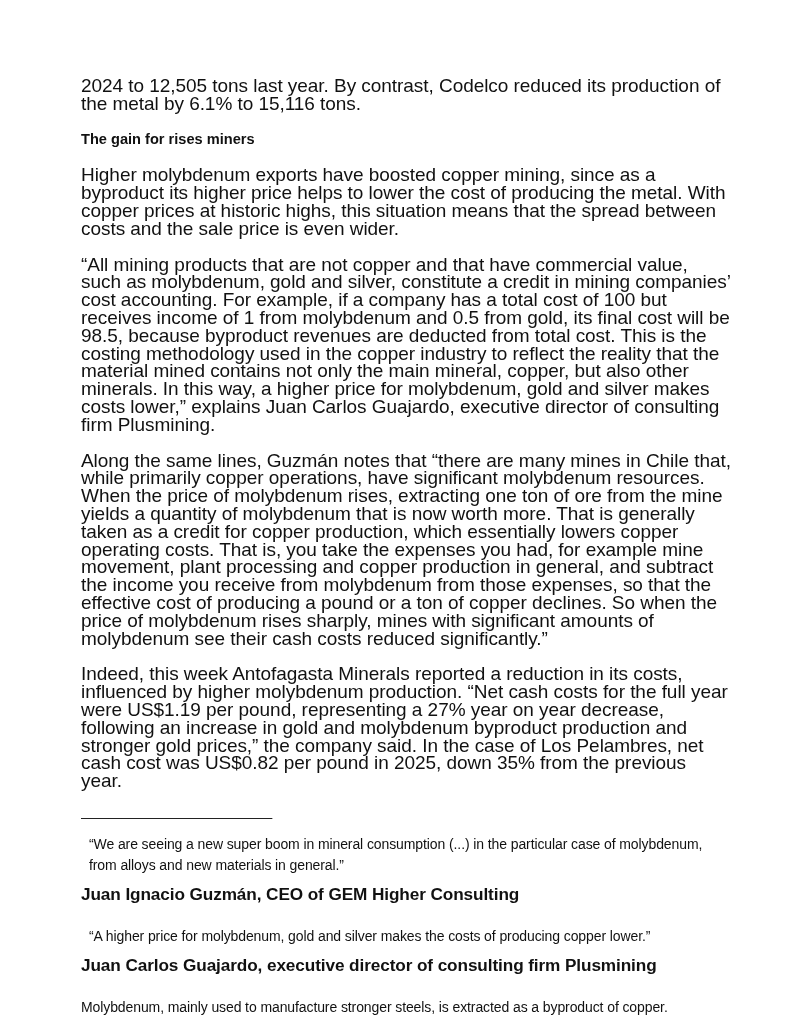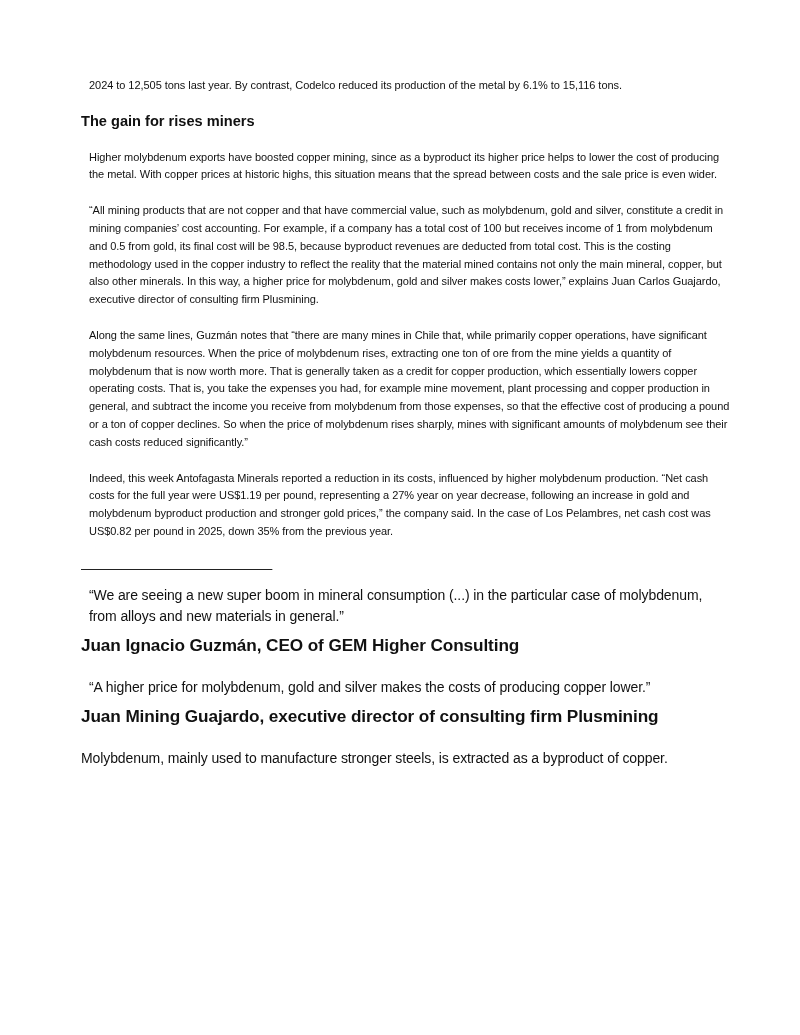--- a/index.html
+++ b/index.html
@@ -15,23 +15,23 @@
       font-family: "Liberation Sans", sans-serif;
       color: #111111;
     }
     .page {
       position: absolute;
       left: 81px;
       top: 77px;
       width: 650px;
     }
     .p {
-      font-size: 11px;
+      font-size: 19px;
       line-height: 17.8px;
-      margin: 0 0 18px 8px;
+      margin: 0 0 18px 0;
       letter-spacing: -0.05px;
     }
     .h {
       font-size: 14.6px;
       line-height: 17.8px;
       font-weight: bold;
       margin: 0 0 18px 0;
     }
     .sep {
       font-size: 14.6px;
@@ -75,17 +75,17 @@
 
   <div class="sep">——————————————</div>
 
   <div>
     <p class="quote">“We are seeing a new super boom in mineral consumption (...) in the particular case of molybdenum, from alloys and new materials in general.”</p>
     <p class="attr">Juan Ignacio Guzmán, CEO of GEM Higher Consulting</p>
   </div>
 
   <div>
     <p class="quote">“A higher price for molybdenum, gold and silver makes the costs of producing copper lower.”</p>
-    <p class="attr">Juan Mining Guajardo, executive director of consulting firm Plusmining</p>
+    <p class="attr">Juan Carlos Guajardo, executive director of consulting firm Plusmining</p>
   </div>
 
   <p class="big">Molybdenum, mainly used to manufacture stronger steels, is extracted as a byproduct of copper.</p>
 </div>
 
 </body></html>

